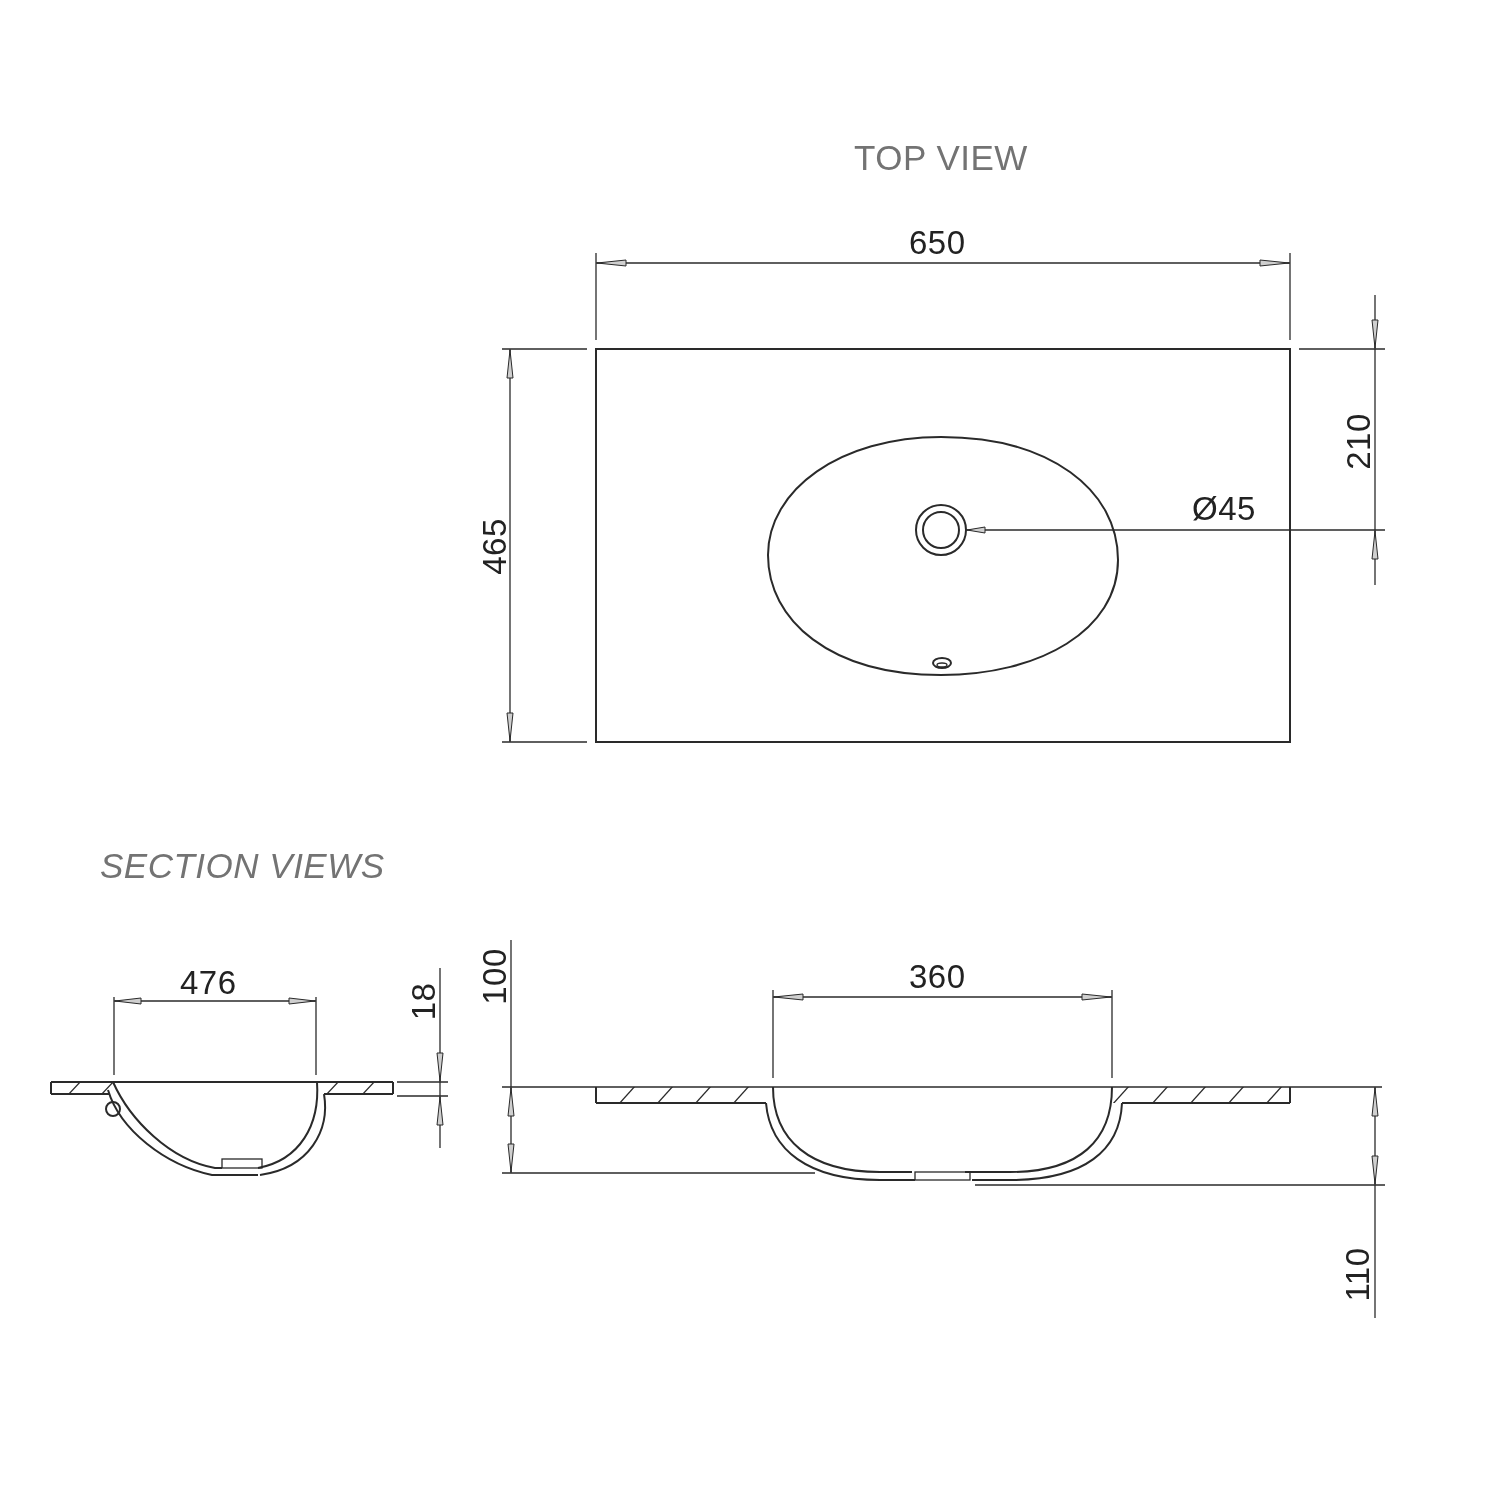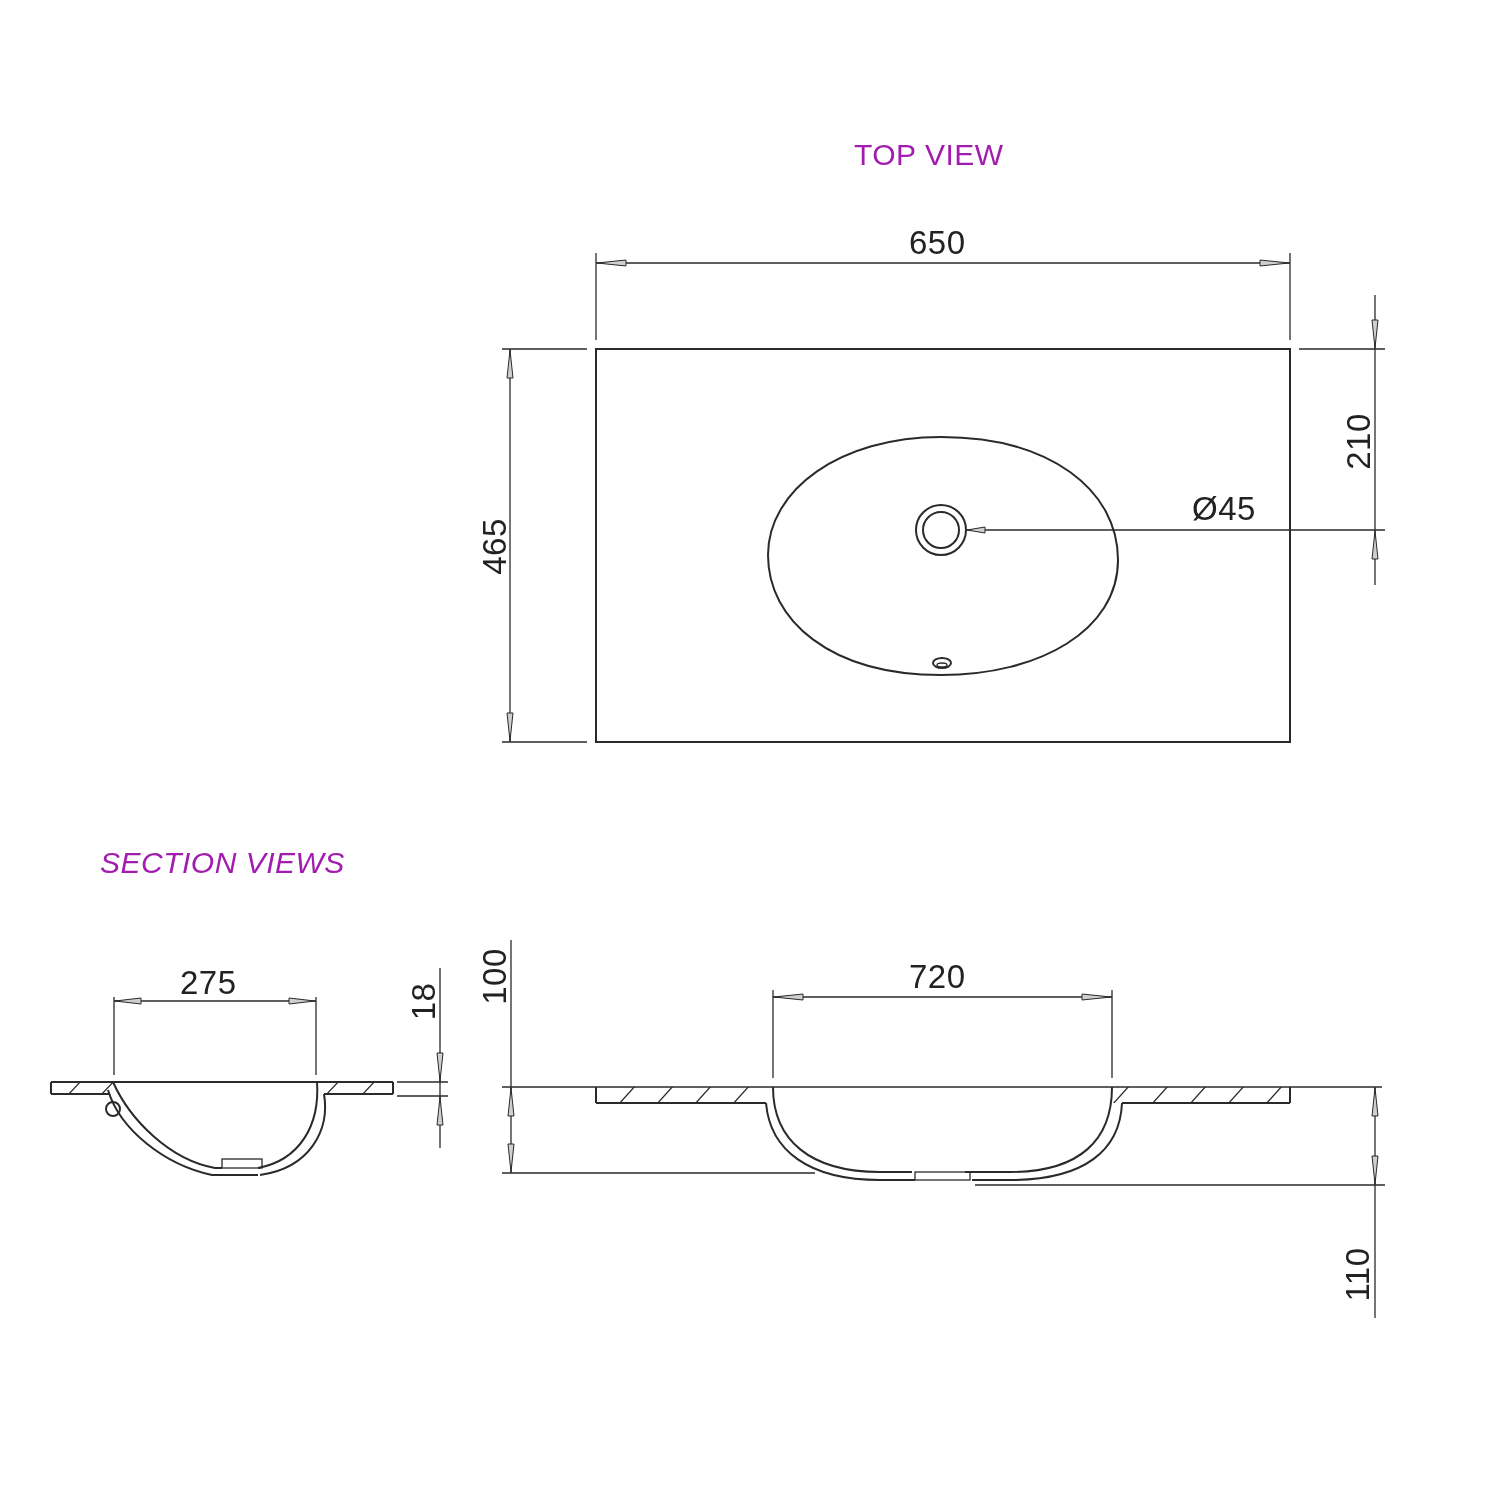--- a/index.html
+++ b/index.html
@@ -3,21 +3,21 @@
   <meta charset="utf-8">
   <style>
     html, body { margin: 0; padding: 0; background: #ffffff; }
     body { width: 1500px; height: 1500px; position: relative; overflow: hidden; font-family: "Liberation Sans", "DejaVu Sans", sans-serif; color: #222; }
     svg.drawing { position: absolute; left: 0; top: 0; width: 1500px; height: 1500px; }
     .ln { stroke: #2a2a2a; stroke-width: 2; fill: none; }
     .thin { stroke: #2a2a2a; stroke-width: 1.3; fill: none; }
     .hatch { stroke: #2a2a2a; stroke-width: 1.3; fill: none; }
     .arrow { fill: #cfcfcf; stroke: #2a2a2a; stroke-width: 1; }
     .lbl { position: absolute; font-size: 33px; color: #222; white-space: nowrap; letter-spacing: 0.5px; line-height: 1; }
-    .title { position: absolute; font-size: 30px; color: #a21caf; white-space: nowrap; letter-spacing: 0.5px; line-height: 1; }
+    .title { position: absolute; font-size: 35px; color: #737373; white-space: nowrap; letter-spacing: 0.5px; line-height: 1; }
     .rot { transform-origin: center center; transform: rotate(-90deg); }
   </style>
 </head>
 <body>
 
 <svg class="drawing" viewBox="0 0 1500 1500" xmlns="http://www.w3.org/2000/svg">
   <defs>
     <clipPath id="slabL">
         <rect x="51" y="1082" width="342" height="12"></rect>
       </clipPath>
@@ -145,18 +145,18 @@
 </svg>
 
 <div class="title" style="left:854px; top:140px;">TOP VIEW</div>
 <div class="title" style="left:100px; top:848px;font-style:italic;">SECTION VIEWS</div>
 
 <div class="lbl" style="left:909px; top:226px;">650</div>
 <div class="lbl rot" style="left:466px; top:530px;">465</div>
 <div class="lbl rot" style="left:1330px; top:425px;">210</div>
 <div class="lbl" style="left:1192px; top:492px;">Ø45</div>
 
-<div class="lbl" style="left:180px; top:966px;">275</div>
+<div class="lbl" style="left:180px; top:966px;">476</div>
 <div class="lbl rot" style="left:405px; top:985px;">18</div>
 
 <div class="lbl rot" style="left:466px; top:960px;">100</div>
-<div class="lbl" style="left:909px; top:960px;">720</div>
+<div class="lbl" style="left:909px; top:960px;">360</div>
 <div class="lbl rot" style="left:1330px; top:1258px;">110</div>
 
 </body></html>

